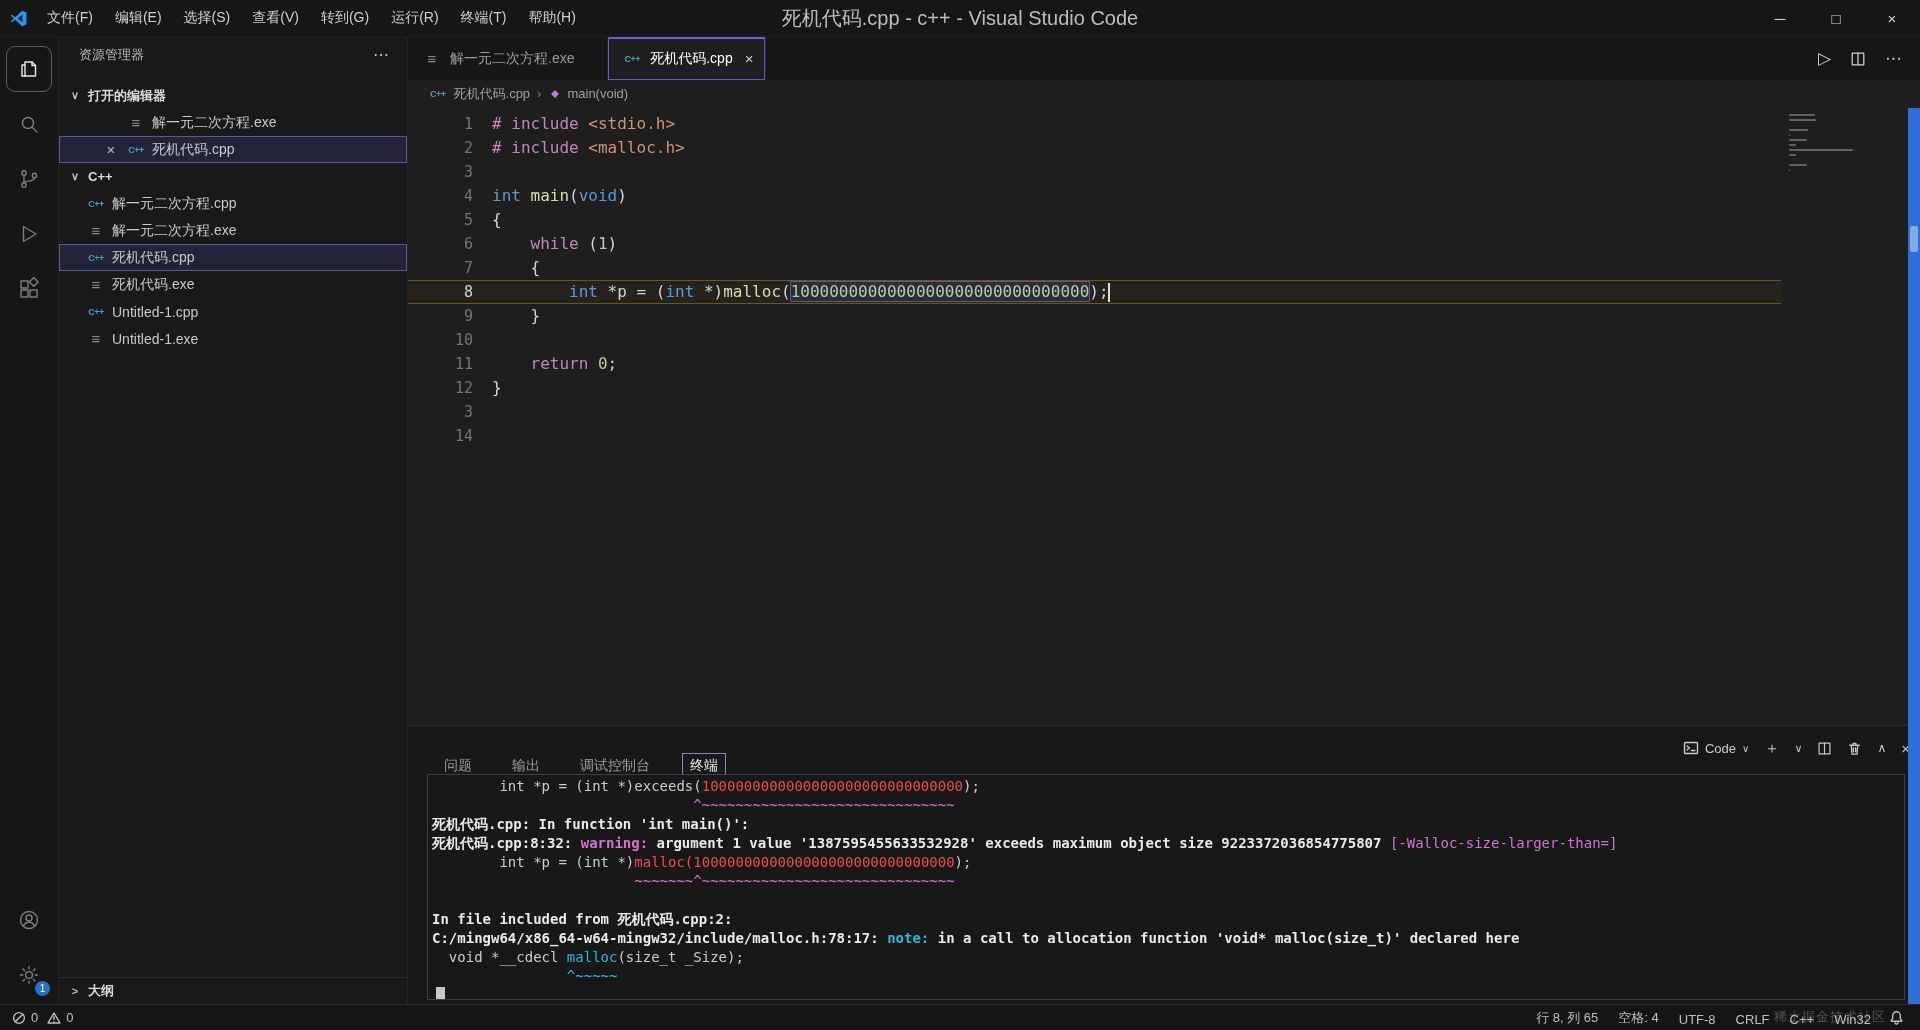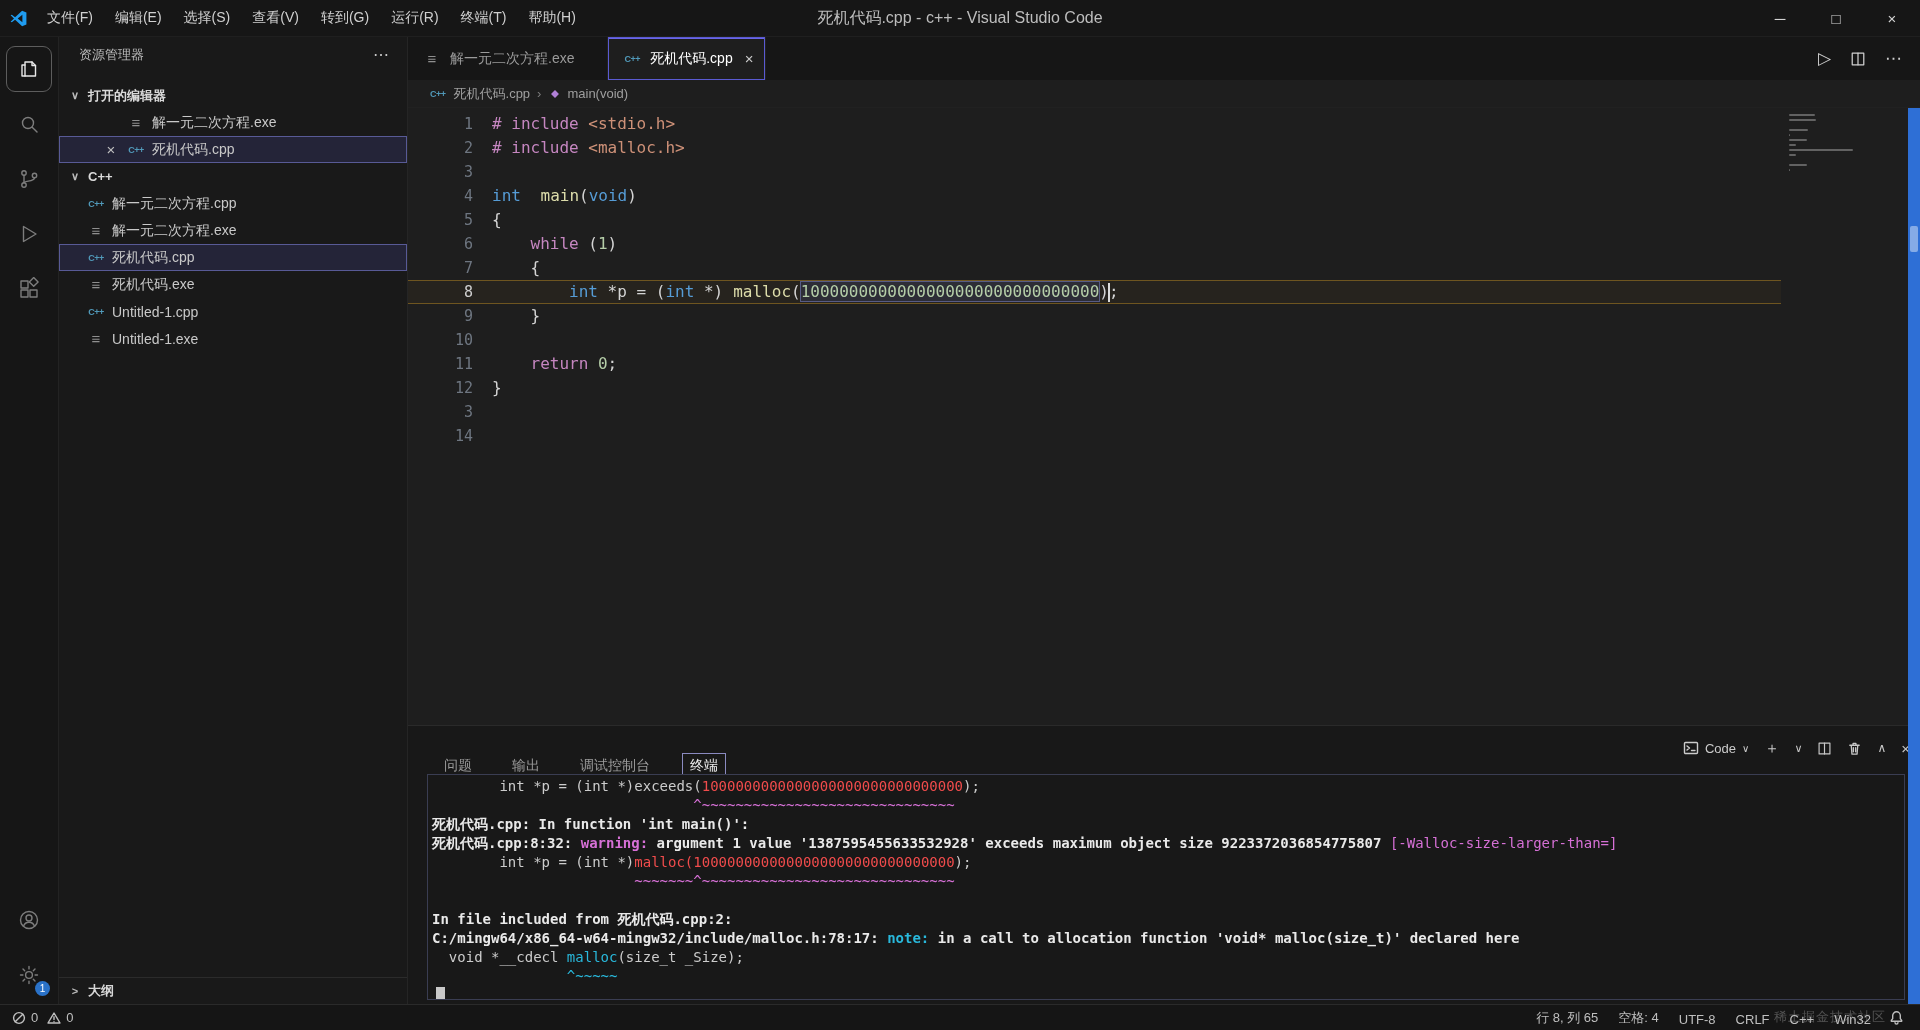--- a/index.html
+++ b/index.html
@@ -7,21 +7,21 @@
     font-family:"Liberation Sans",sans-serif;color:#cccccc;}
   svg{display:block;}
   .ic{stroke:currentColor;fill:none;stroke-width:1.4;stroke-linecap:round;stroke-linejoin:round;}
 
   
   #titlebar{position:absolute;top:0;left:0;right:0;height:37px;background:#161616;
     display:flex;align-items:center;border-bottom:1px solid #1f1f1f;z-index:30;}
   .logo{width:36px;display:flex;justify-content:center;}
   #menubar{display:flex;align-items:center;}
   .menu-item{padding:0 11px;font-size:14px;color:#d0d0d0;height:37px;display:flex;align-items:center;cursor:default;}
-  #win-title{position:absolute;left:50%;transform:translateX(-50%);font-size:16px;color:#bdbdbd;white-space:nowrap;}
+  #win-title{position:absolute;left:50%;transform:translateX(-50%);font-size:20px;color:#bdbdbd;white-space:nowrap;}
   #win-controls{margin-left:auto;display:flex;height:37px;}
   .win-btn{width:56px;height:37px;display:flex;align-items:center;justify-content:center;font-size:15px;color:#d4d4d4;}
 
   
   #activitybar{position:absolute;top:37px;left:0;width:59px;bottom:26px;background:#161616;
     border-right:1px solid #232323;display:flex;flex-direction:column;align-items:center;z-index:20;}
   .act-icon{width:46px;height:46px;margin-top:9px;display:flex;align-items:center;justify-content:center;color:#7d7d7d;cursor:pointer;}
   .act-icon.active{color:#e8e8e8;border:1px solid #5d5d5d;border-radius:9px;}
   #act-bottom{margin-top:auto;display:flex;flex-direction:column;align-items:center;margin-bottom:6px;}
   .badge{position:absolute;right:2px;bottom:2px;min-width:15px;height:15px;border-radius:8px;background:#2a72c8;
@@ -65,21 +65,21 @@
   #code{position:relative;height:617px;overflow:hidden;padding-top:4px;
     font-family:"DejaVu Sans Mono","Liberation Mono",monospace;font-size:16px;}
   #code-lines{width:1373px;}
   .cl{display:flex;height:24px;line-height:24px;white-space:pre;position:relative;cursor:text;}
   .ln{width:65px;text-align:right;color:#6e7681;flex:none;font-size:15px;}
   .lc{padding-left:19px;color:#d4d4d4;white-space:pre;}
   .cl.current{background:rgba(150,110,40,.07);box-shadow:inset 0 1px 0 #6e5520, inset 0 -1px 0 #6e5520;}
   .cl.current .ln{color:#cfcfcf;}
   .caret{position:absolute;left:700px;top:3px;width:2px;height:19px;background:#dcdcdc;}
   .s-pp{color:#c586c0;}  .s-kw{color:#569cd6;}  .s-ctl{color:#c586c0;}
-  .s-fn{color:#dcdcaa;margin-left:10px;}  .s-num{color:#b5cea8;} .s-str{color:#ce9178;}
+  .s-fn{color:#dcdcaa;}  .s-num{color:#b5cea8;} .s-str{color:#ce9178;}
   .s-hl{outline:1px solid rgba(130,140,220,.55);background:rgba(90,100,180,.16);}
 
   
   #minimap{position:absolute;top:108px;right:27px;width:110px;height:420px;padding-top:6px;z-index:15;cursor:pointer;}
   .mm-bar{height:2px;margin:0 0 3px 6px;background:#9a9a9a;opacity:.55;border-radius:1px;}
   #bluestrip{position:absolute;top:108px;right:0;width:12px;bottom:26px;background:#2e6fd6;z-index:25;cursor:pointer;}
   #bluestrip .thumb{position:absolute;top:118px;left:2px;width:8px;height:26px;background:rgba(255,255,255,.42);border-radius:2px;}
 
   
   #panel{position:absolute;left:408px;top:725px;right:0;bottom:26px;background:#181818;border-top:1px solid #2a2a2a;}

